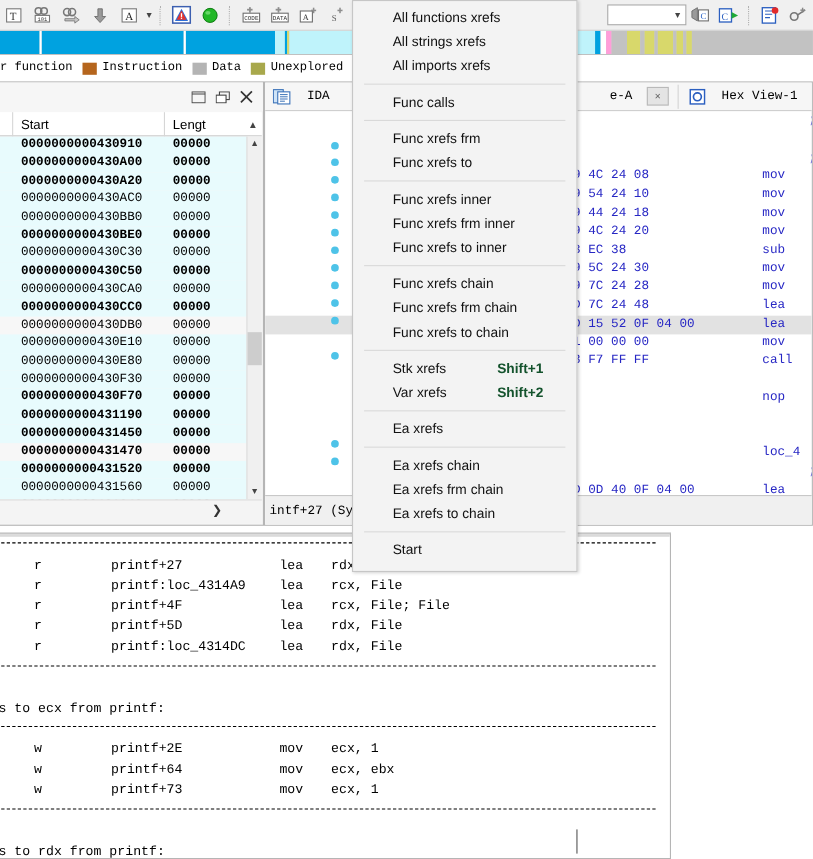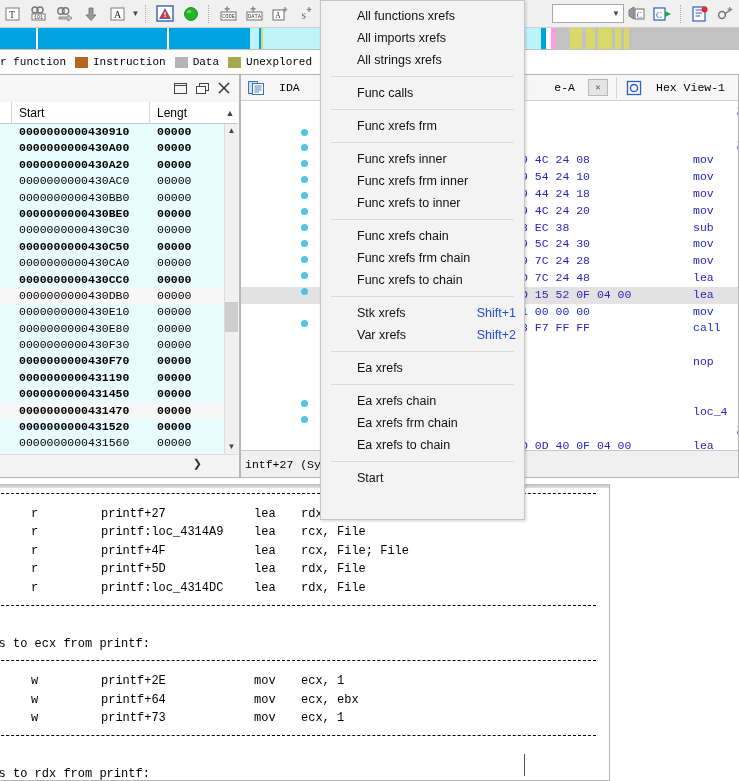--- a/index.html
+++ b/index.html
@@ -119,21 +119,21 @@
   #outDiv{position:absolute;left:0;top:0;width:638px;height:2px;background:#dadada;}
 
   
   #ctxmenu{left:320px;top:0px;width:205px;height:520px;background:#f3f3f3;
            border:1px solid #c6c6c6;box-sizing:border-box;
            box-shadow:1px 1px 3px rgba(0,0,0,0.18);
            font-family:"Liberation Sans",sans-serif;font-size:12.5px;color:#111;
            padding-top:4px;}
   .mi{height:22px;line-height:22px;padding-left:36px;white-space:nowrap;
       position:relative;}
-  .mi .acc{position:absolute;right:8px;color:#1d4ed8;}
+  .mi .acc{position:absolute;right:30px;color:#14532d;font-weight:bold;}
   .msep{height:1px;margin:5px 10px 5px 10px;background:#d9d9d9;}
 </style>
 </head>
 <body>
 
 <div class="abs" id="toolbar">
   <div class="tb-btn">
     <svg width="16" height="16" viewBox="0 0 16 16">
       <rect x="1" y="2" width="13" height="12" fill="#fff" stroke="#7a7a7a"></rect>
       <text x="7" y="12" font-size="10" font-family="Liberation Serif, serif" text-anchor="middle" fill="#333">T</text>
@@ -646,26 +646,27 @@
       <div class="oline">&nbsp;</div>
       <div class="oline">
         <span class="o-c1">refs to rdx from printf:</span>
       </div>
     </div>
   <div id="outCaret"></div>
 </div>
 
 <div class="abs" id="ctxmenu">
     <div class="mi"><span>All functions xrefs</span></div>
+    <div class="mi"><span>All strings xrefs</span></div>
     <div class="mi"><span>All imports xrefs</span></div>
-    <div class="mi"><span>All strings xrefs</span></div>
     <div class="msep"></div>
     <div class="mi"><span>Func calls</span></div>
     <div class="msep"></div>
     <div class="mi"><span>Func xrefs frm</span></div>
+    <div class="mi"><span>Func xrefs to</span></div>
     <div class="msep"></div>
     <div class="mi"><span>Func xrefs inner</span></div>
     <div class="mi"><span>Func xrefs frm inner</span></div>
     <div class="mi"><span>Func xrefs to  inner</span></div>
     <div class="msep"></div>
     <div class="mi"><span>Func xrefs chain</span></div>
     <div class="mi"><span>Func xrefs frm chain</span></div>
     <div class="mi"><span>Func xrefs to  chain</span></div>
     <div class="msep"></div>
     <div class="mi"><span>Stk xrefs</span><span class="acc">Shift+1</span></div>

